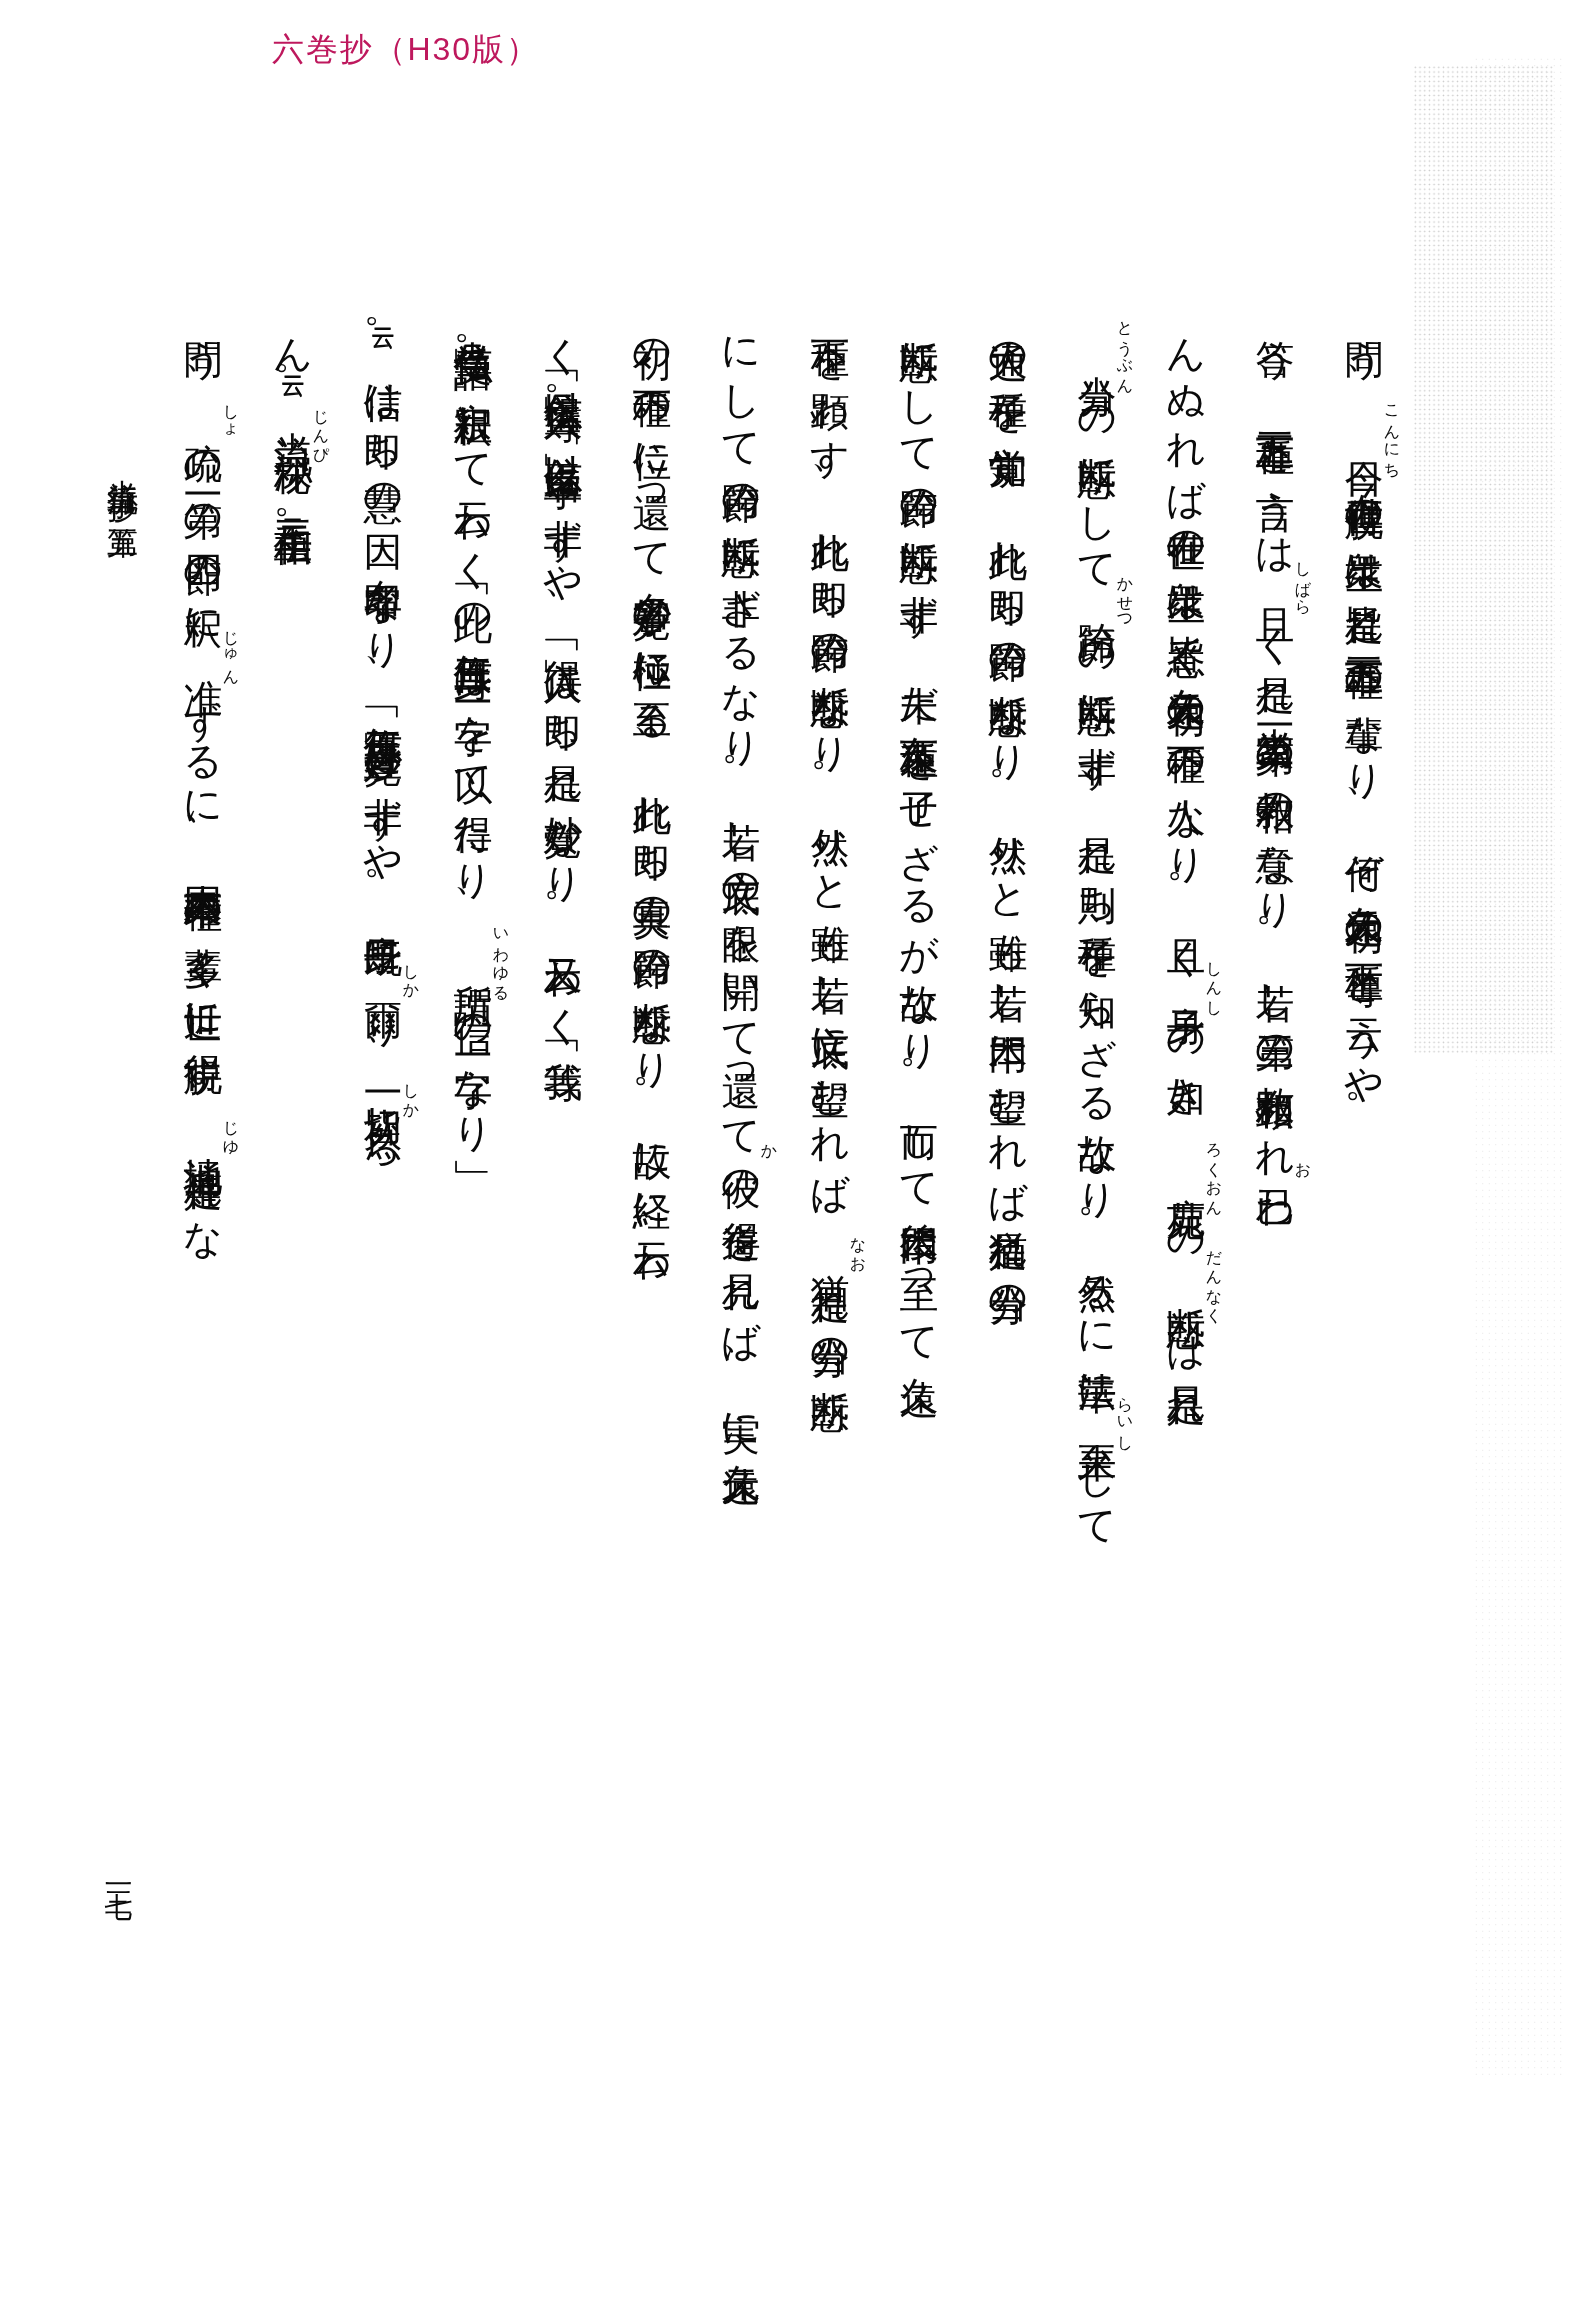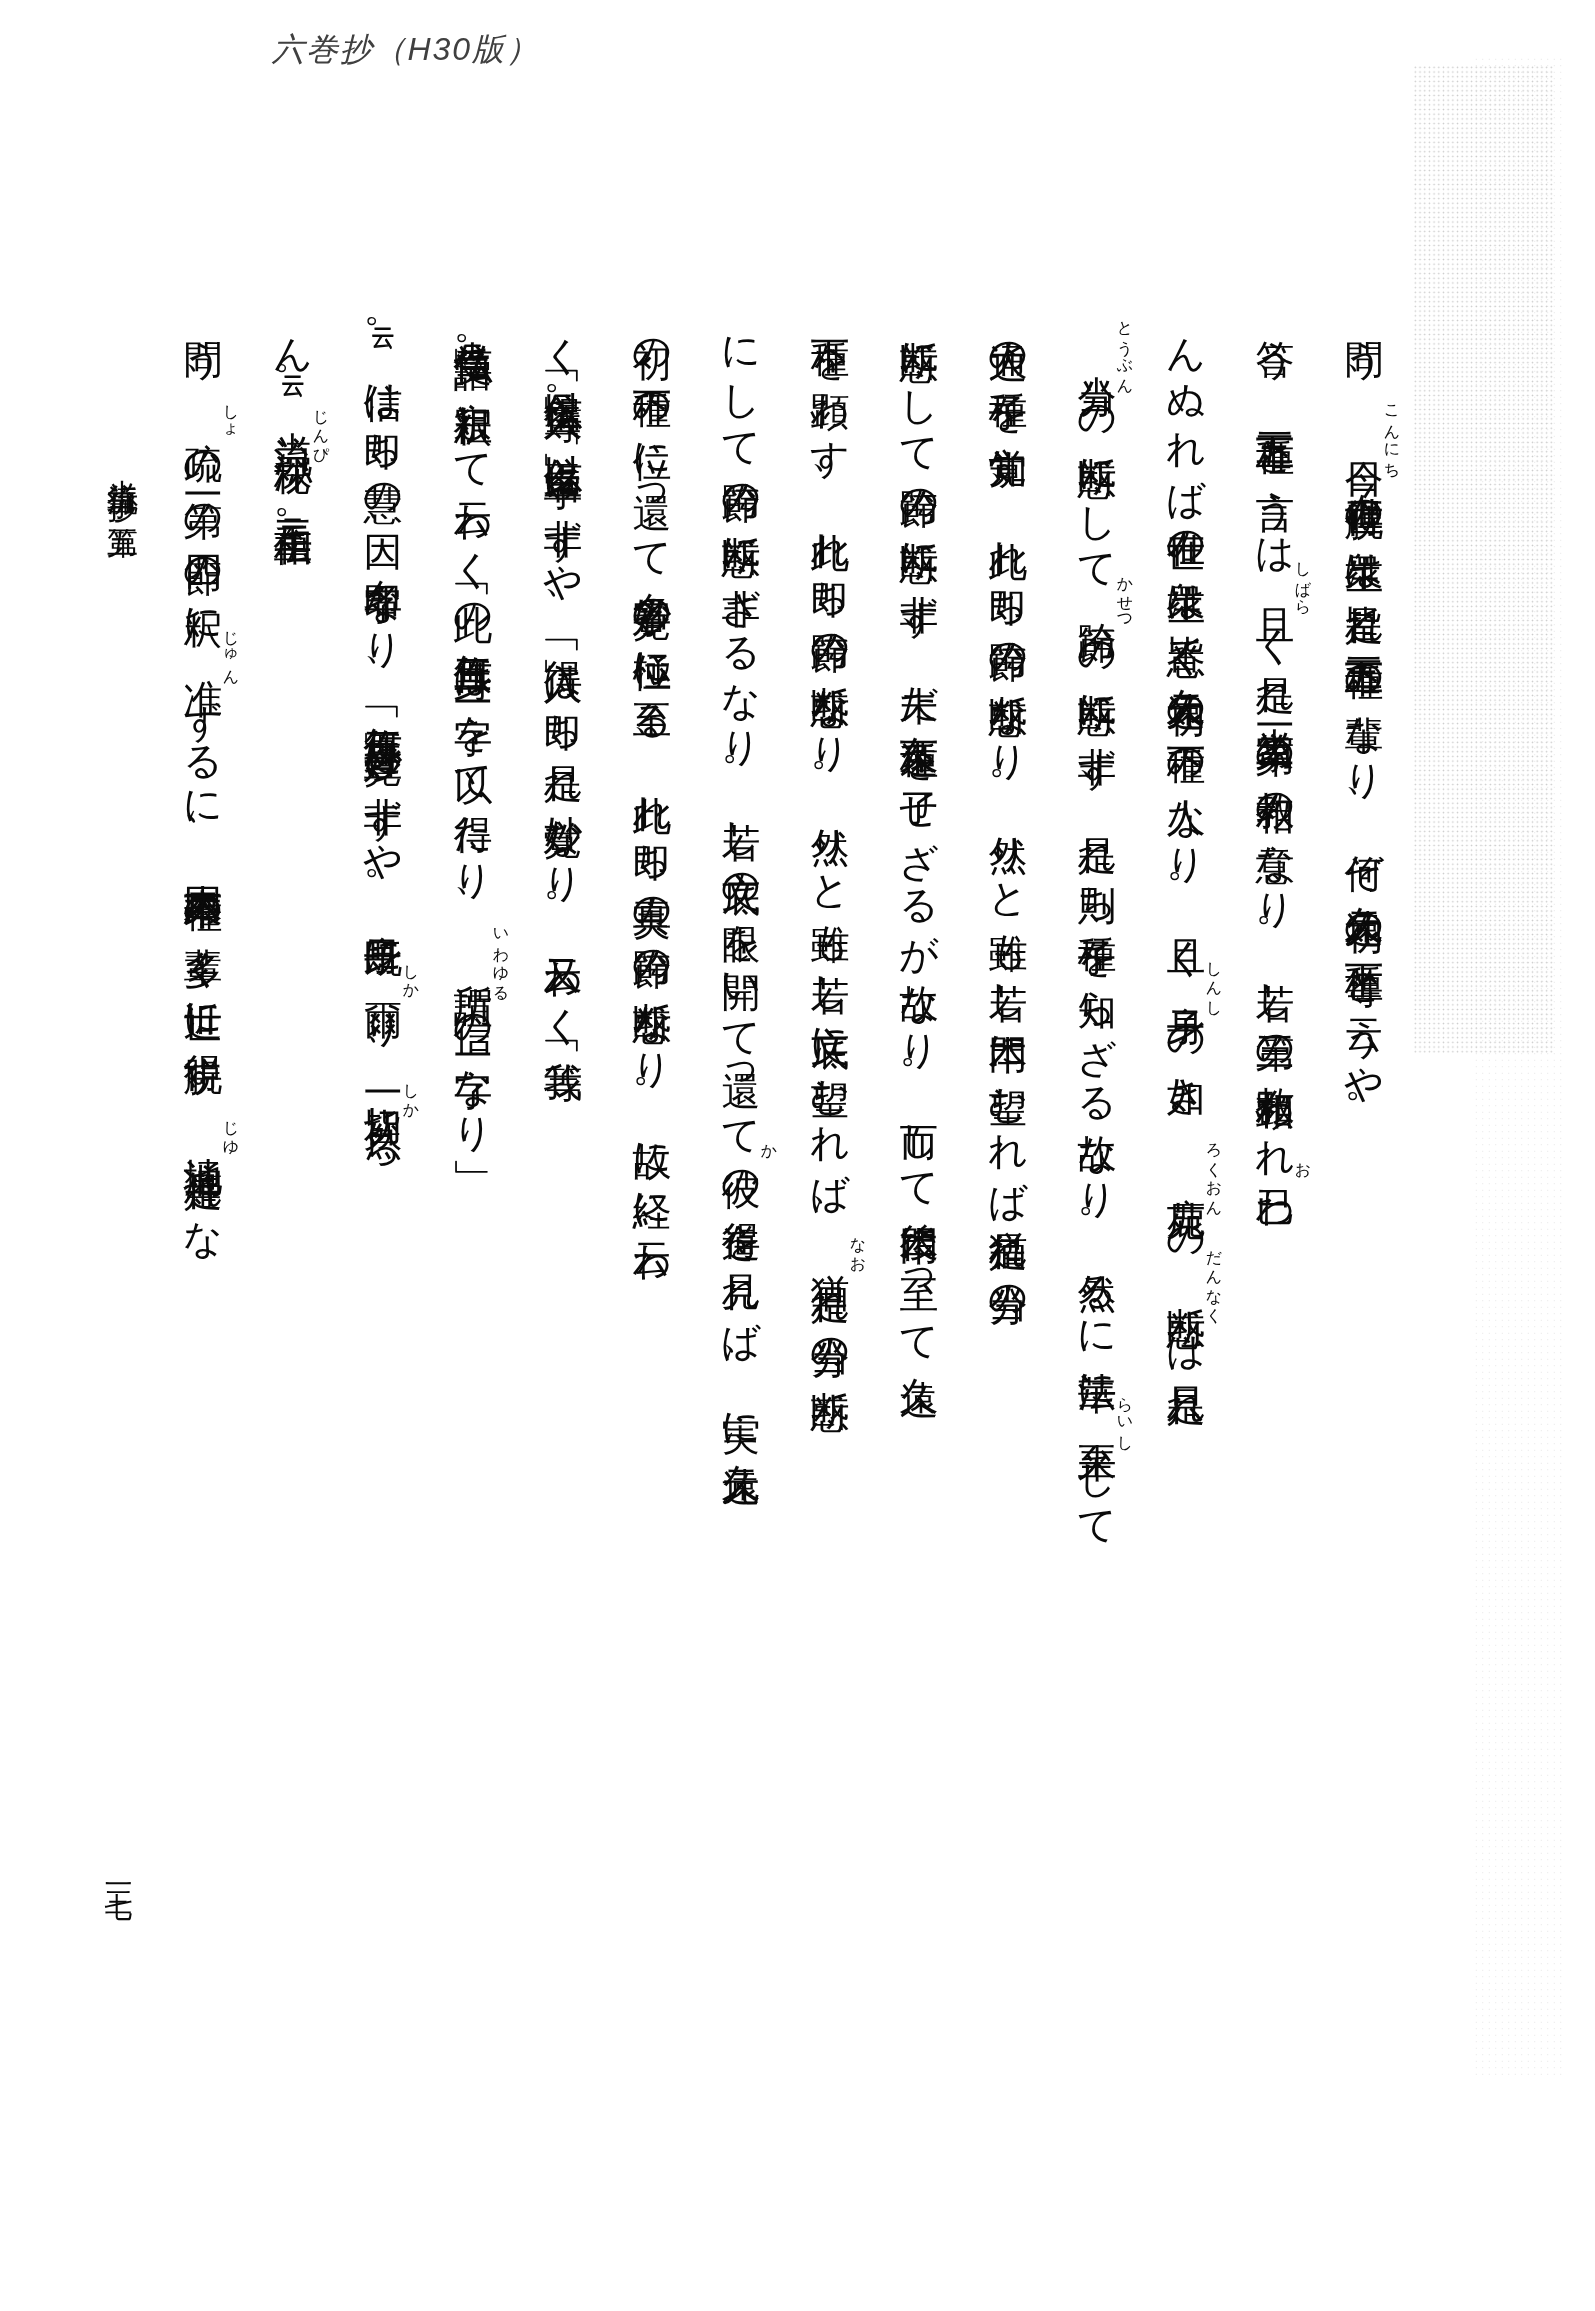--- a/index.html
+++ b/index.html
@@ -12,23 +12,22 @@
     color: #0a0a0a;
   }
 
   
   .header {
     position: absolute;
     left: 272px; top: 28px;
     font-family: "Liberation Sans", "DejaVu Sans", sans-serif;
     font-size: 32px;
     letter-spacing: 1.9px;
-    color: #404040;
+    color: #be185d;
     white-space: nowrap;
-    font-style: italic;
   }
 
   
   .noise-a {
     position: absolute;
     left: 1413px; top: 65px;
     width: 140px; height: 988px;
     background-image: radial-gradient(#8a8a8a 0.8px, transparent 1px);
     background-size: 4.7px 4.7px;
     opacity: 0.45;

